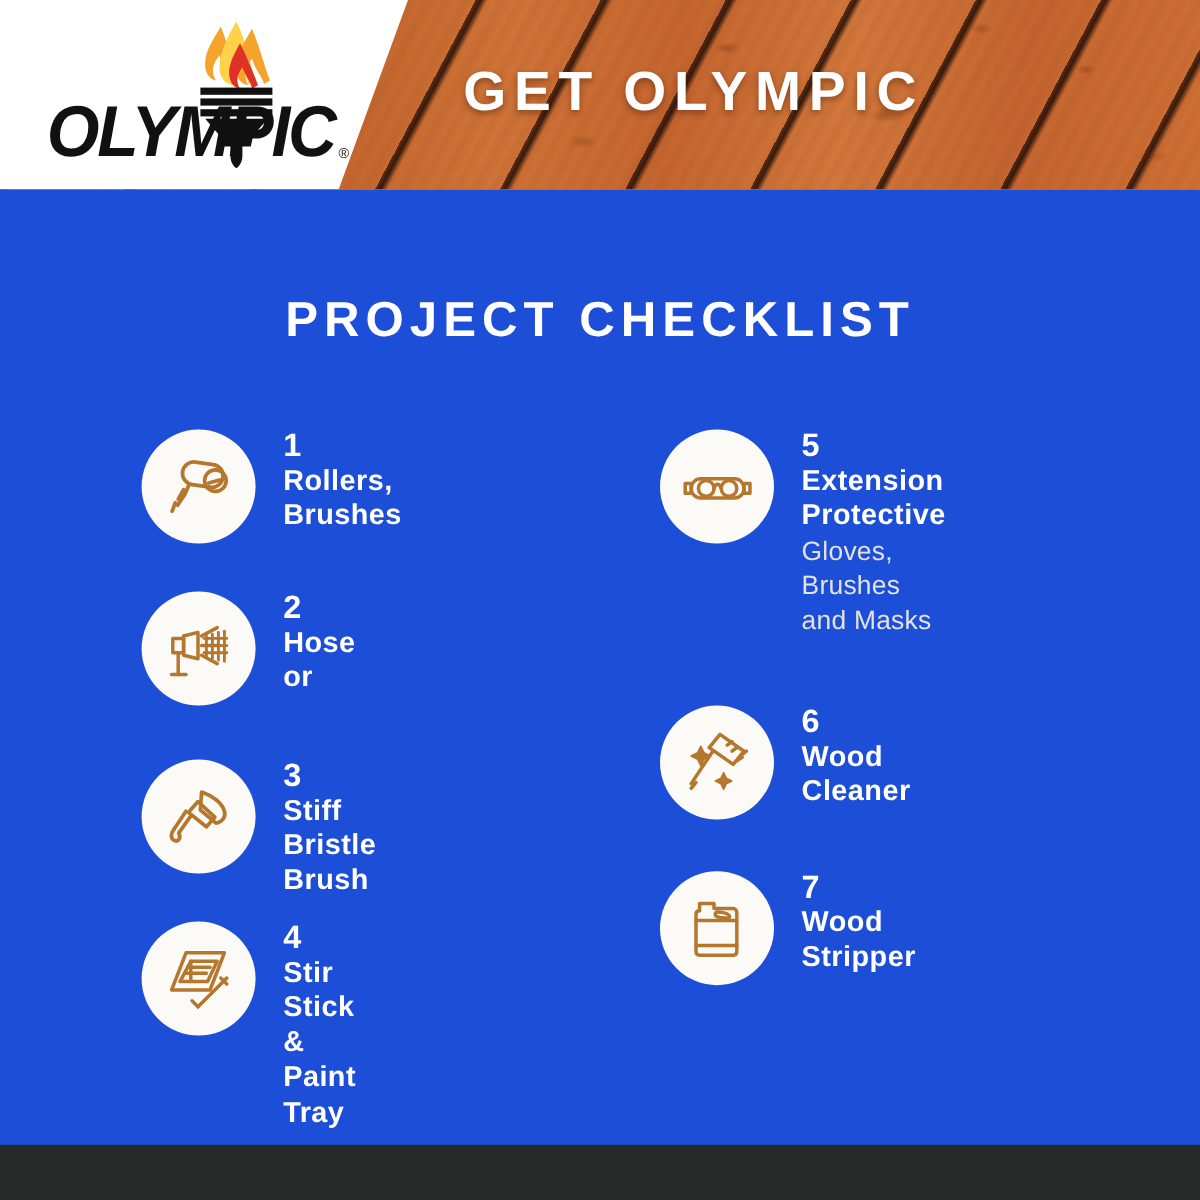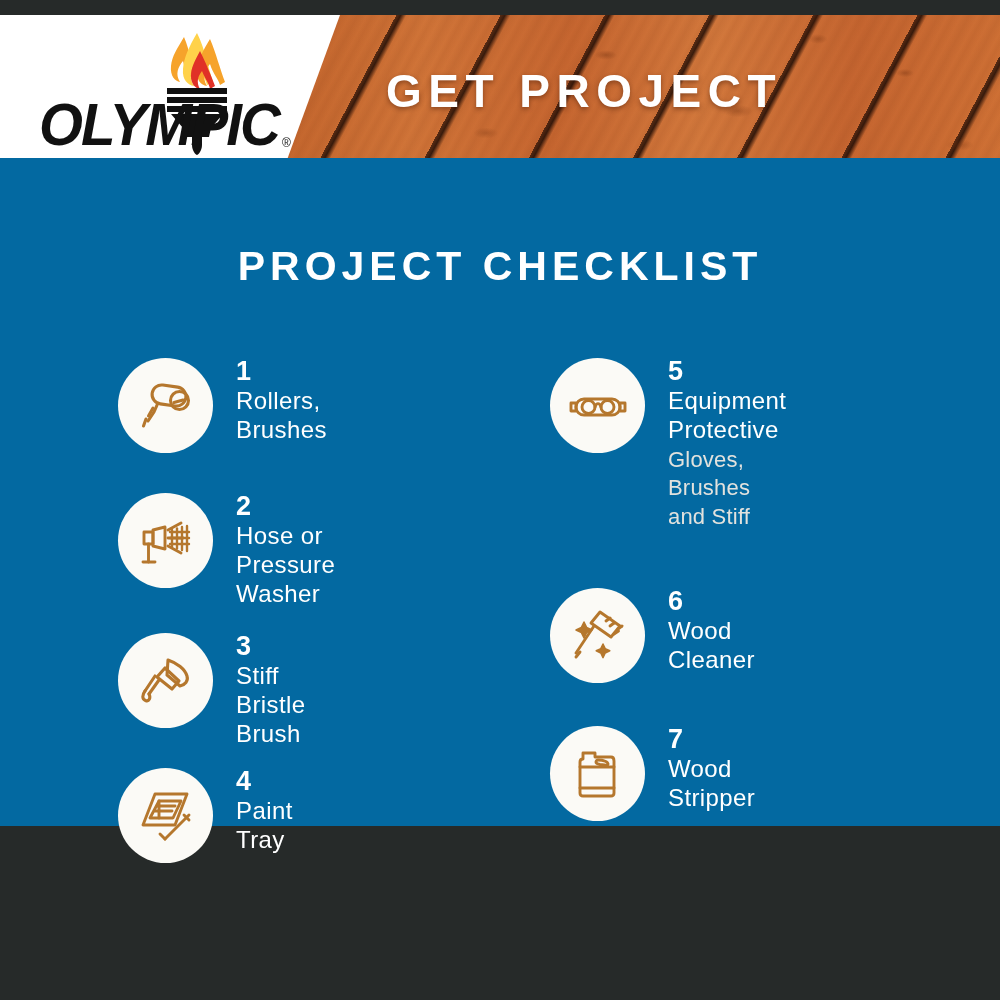--- a/index.html
+++ b/index.html
@@ -17,21 +17,20 @@
 
   
   #header-banner {
     position: absolute;
     left: 0;
     top: 0;
     width: 1000px;
     height: 158px;
     overflow: hidden;
     background: #fff;
-    margin-top: 15px;
   }
   #wood-bg {
     position: absolute;
     left: 0;
     top: 0;
     width: 1000px;
     height: 158px;
     background:
       
       repeating-linear-gradient(
@@ -106,22 +105,22 @@
     text-shadow: 0 2px 5px rgba(60,20,5,0.45);
     white-space: nowrap;
   }
 
   
   #main-section {
     position: absolute;
     left: 0;
     top: 158px;
     width: 1000px;
-    height: 668px;
-    background: #0369a1;
+    height: 796px;
+    background: #1d4ed8;
   }
   #page-title {
     position: absolute;
     top: 85px;
     left: 0;
     width: 1000px;
     text-align: center;
     font-size: 41px;
     font-weight: bold;
     color: #ffffff;
@@ -159,21 +158,21 @@
   }
   .item-number {
     font-size: 27px;
     font-weight: bold;
     color: #ffffff;
     line-height: 1.02;
     letter-spacing: 0.5px;
   }
   .item-label {
     font-size: 24px;
-    font-weight: normal;
+    font-weight: bold;
     color: #ffffff;
     line-height: 1.22;
     letter-spacing: 0.4px;
   }
   .item-sub {
     font-size: 22px;
     font-weight: normal;
     color: #e2e2de;
     line-height: 1.25;
     letter-spacing: 0.2px;
@@ -202,21 +201,21 @@
         <rect x="133" y="77" width="60" height="6" fill="#111111"></rect>
 
         <path d="M137 85 L189 85 L177 99 L175 108 L168 108 L168 116 C168 122 164 126 163 126 C162 126 158 122 158 116 L158 108 L151 108 L149 99 Z" fill="#111111"></path>
 
         <text x="5" y="116" font-family="'Liberation Sans', sans-serif" font-size="60" font-weight="bold" font-style="italic" fill="#111111" letter-spacing="-2" textLength="240" lengthAdjust="spacingAndGlyphs">OLYMPIC</text>
         <text x="248" y="118" font-family="'Liberation Sans', sans-serif" font-size="12" fill="#111111">®</text>
       </svg>
     </div>
   </div>
 
-  <div id="banner-title">GET PROJECT</div>
+  <div id="banner-title">GET OLYMPIC</div>
 </div>
 
 <div id="main-section">
 
   <div id="page-title">PROJECT CHECKLIST</div>
 
   <div id="column-left" class="column">
 
     <div class="checklist-item" style="top:0px;">
       <div class="item-circle">
@@ -252,21 +251,20 @@
             <path d="M52 16 L52 41"></path>
             <path d="M35 22 L54 22"></path>
             <path d="M35 28 L54 28"></path>
             <path d="M35 34 L54 34"></path>
           </g>
         </svg>
       </div>
       <div class="item-text">
         <div class="item-number">2</div>
         <div class="item-label">Hose or</div>
-        <div class="item-label">Pressure Washer</div>
       </div>
     </div>
 
     <div class="checklist-item" style="top:275px;">
       <div class="item-circle">
         <svg width="62" height="62" viewBox="0 0 62 62" fill="none" stroke="#B5772D" stroke-width="3.1" stroke-linecap="round" stroke-linejoin="round" xmlns="http://www.w3.org/2000/svg">
           <path d="M33 10 C42 13 50 19 52 26 C53.5 31 50 35 45 36 L32 25 Z"></path>
           <path d="M30 18 L44 31 L37 39 L22 27 Z"></path>
           <path d="M24 30 L14 44"></path>
           <path d="M20 26 L10 41"></path>
@@ -287,44 +285,45 @@
           <path d="M22 21 L40 21"></path>
           <path d="M20 26 L37 26"></path>
           <path d="M24 16 L24 33"></path>
           <path d="M54 30 L30 54"></path>
           <path d="M49 30 L54 35"></path>
           <path d="M25 49 L30 54"></path>
         </svg>
       </div>
       <div class="item-text">
         <div class="item-number">4</div>
+        <div class="item-label">Stir Stick &amp;</div>
         <div class="item-label">Paint Tray</div>
       </div>
     </div>
   </div>
 
   <div id="column-right" class="column">
 
     <div class="checklist-item" style="top:0px;">
       <div class="item-circle">
         <svg width="62" height="62" viewBox="0 0 62 62" fill="none" stroke="#B5772D" stroke-width="2.9" stroke-linecap="round" stroke-linejoin="round" xmlns="http://www.w3.org/2000/svg">
           <rect x="9" y="24" width="44" height="16" rx="8"></rect>
           <path d="M4 28 L9 28 L9 36 L4 36 Z"></path>
           <path d="M53 28 L58 28 L58 36 L53 36 Z"></path>
           <circle cx="21.5" cy="32" r="6.5"></circle>
           <circle cx="40.5" cy="32" r="6.5"></circle>
           <path d="M28 32 C29.5 27.5 32.5 27.5 34 32"></path>
         </svg>
       </div>
       <div class="item-text">
         <div class="item-number">5</div>
-        <div class="item-label">Equipment</div>
+        <div class="item-label">Extension</div>
         <div class="item-label">Protective</div>
         <div class="item-sub">Gloves, Brushes</div>
-        <div class="item-sub">and Stiff</div>
+        <div class="item-sub">and Masks</div>
       </div>
     </div>
 
     <div class="checklist-item" style="top:230px;">
       <div class="item-circle">
         <svg width="62" height="62" viewBox="0 0 62 62" fill="none" stroke="#B5772D" stroke-width="2.9" stroke-linecap="round" stroke-linejoin="round" xmlns="http://www.w3.org/2000/svg">
           <path d="M33 7 L53 21 L44 32 L24 18 Z"></path>
           <path d="M51 24 L55 21"></path>
           <path d="M47 29 L51.5 26"></path>
           <path d="M43 21 L47 18"></path>

